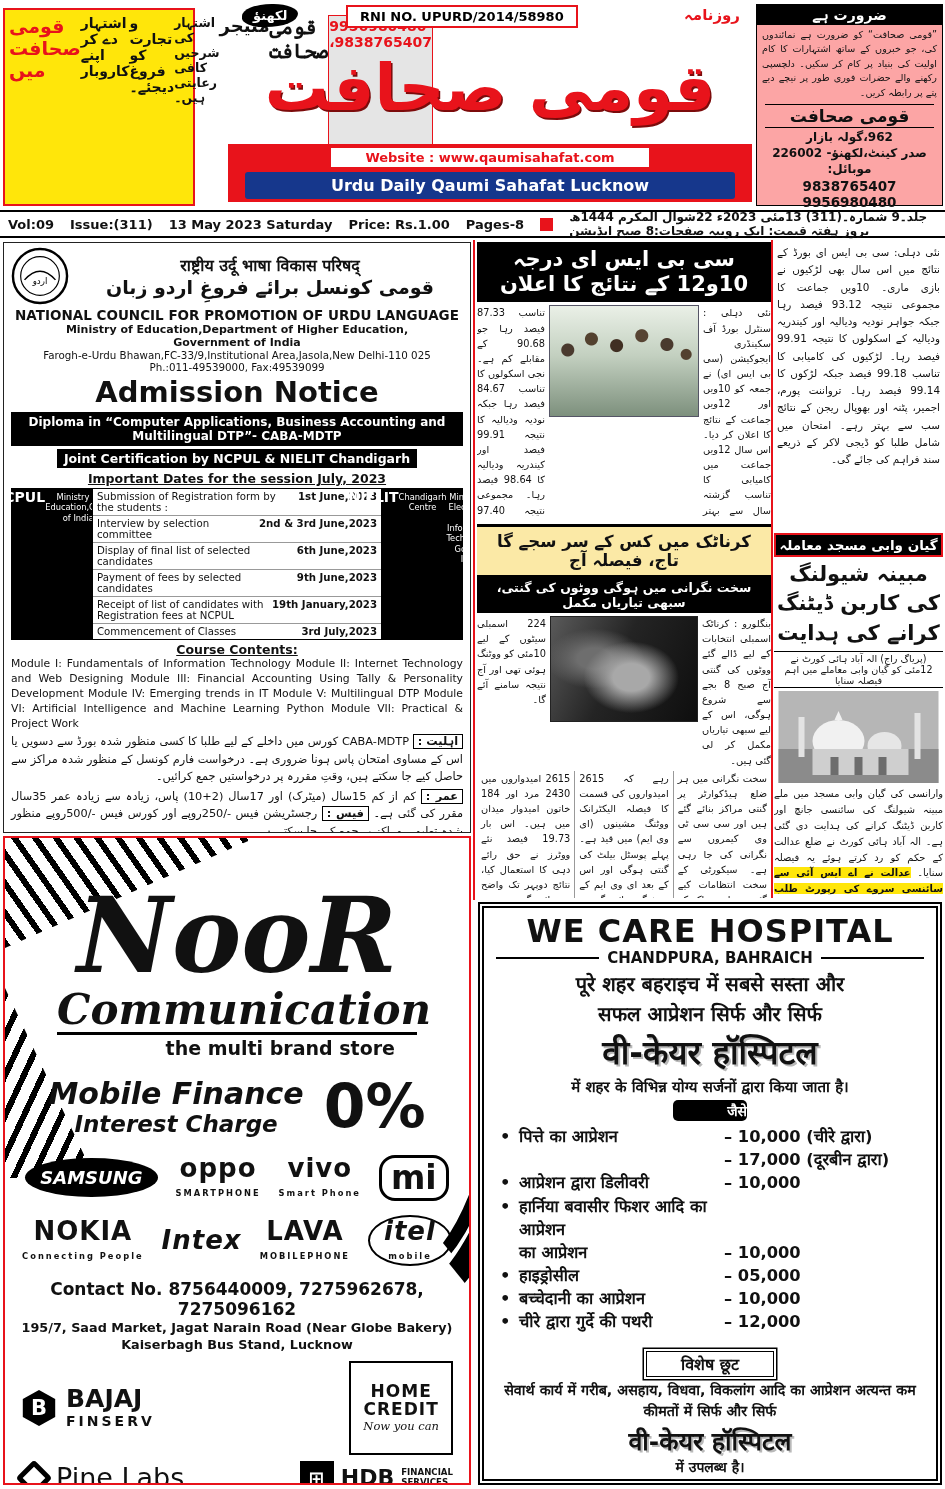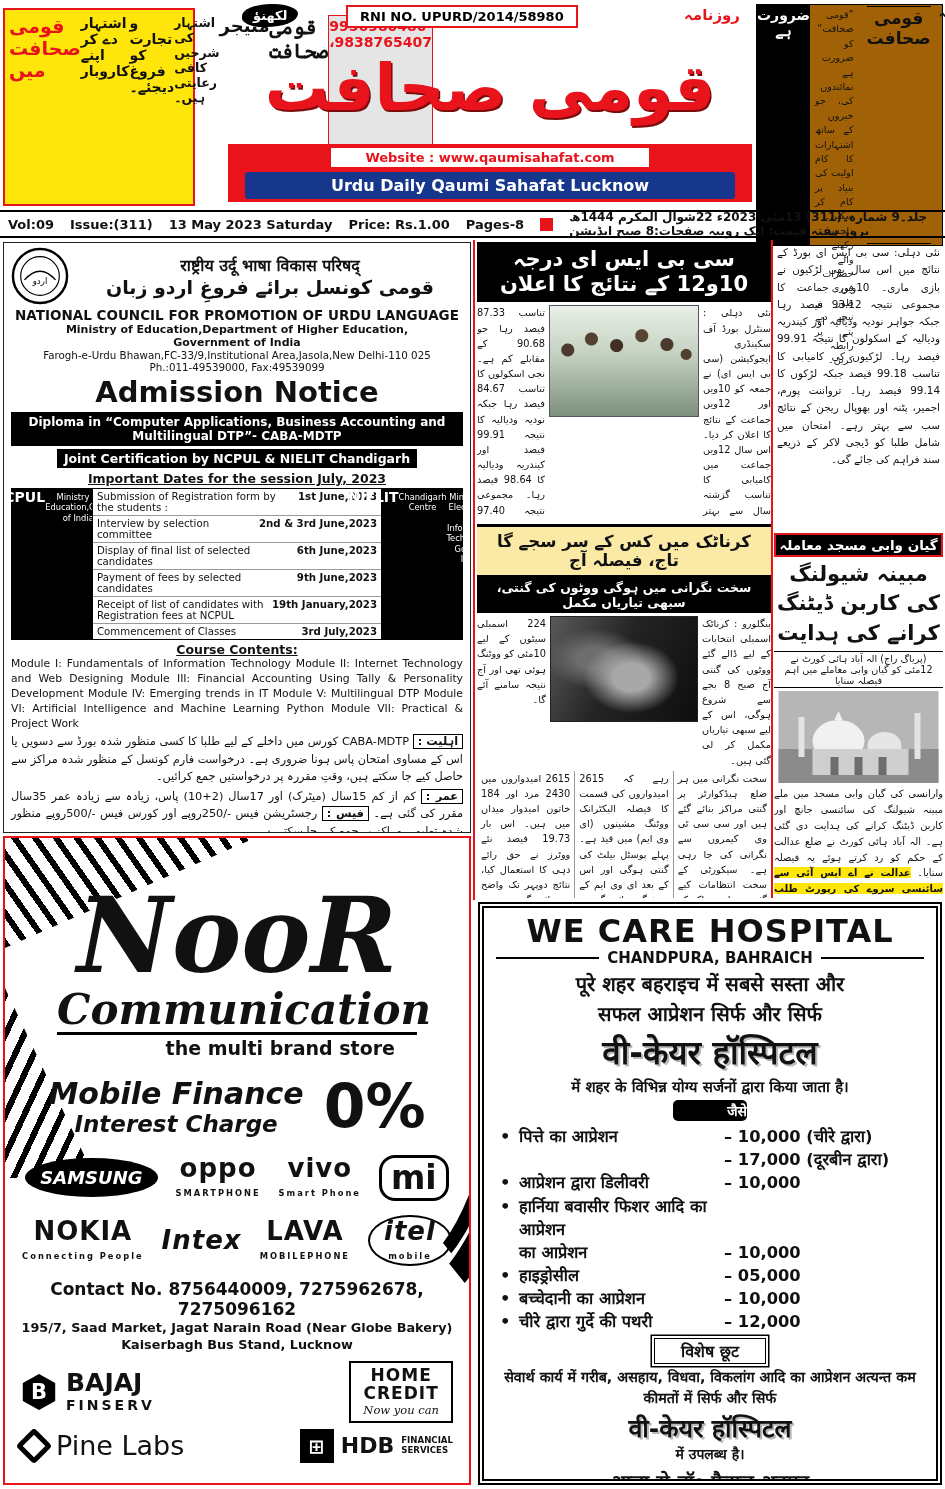--- a/index.html
+++ b/index.html
@@ -26,22 +26,22 @@
   font-size:13px;padding:2px 12px;background:#fff}
 .roznama{position:absolute;right:12px;top:4px;color:#e8131b;font-size:15px;font-weight:bold}
 .mh-title{font-size:64px;font-weight:bold;color:#e8131b;text-align:center;line-height:104px;height:108px;
   text-shadow:1.5px 1.5px 0 #7c0b0b;letter-spacing:2px}
 .mh-band{background:#e8131b;height:58px;padding-top:4px}
 .mh-website{width:318px;margin:0 auto;background:#fff;color:#e8131b;font-weight:bold;font-size:13px;
   text-align:center;padding:1px 0;border:1px solid #fff}
 .mh-blue{width:490px;margin:5px auto 0;background:#16378c;color:#fff;font-weight:bold;font-size:16px;
   text-align:center;padding:4px 0;border-radius:3px}
 
-.right-ad{left:756px;top:4px;width:187px;height:242px;border:1.5px solid #000;background:#a16207;
-  display:flex;flex-direction:row}
+.right-ad{left:756px;top:4px;width:187px;height:202px;border:1.5px solid #000;background:#fca5a5;
+  display:flex;flex-direction:column}
 .ra-bar{background:#000;color:#fff;font-weight:bold;font-size:14px;text-align:center;padding:2px 0}
 .ra-body{font-size:9.6px;padding:3px 5px;text-align:justify;line-height:1.5}
 .ra-brand{font-size:17px;font-weight:bold;text-align:center;border-top:1.5px solid #000;border-bottom:1.5px solid #000;
   margin:1px 8px;padding:1px 0}
 .ra-addr{font-size:12px;font-weight:bold;text-align:center;line-height:1.35}
 .ra-phone{font-size:13.5px;font-weight:bold;text-align:center}
 
 .dateline{left:0;top:210px;width:945px;height:28px;border-top:2px solid #000;border-bottom:2px solid #000;
   display:flex;align-items:center;padding:0 8px;font-size:13px;font-weight:bold;gap:16px}
 .dl-sq{width:13px;height:13px;background:#e8131b;flex:0 0 auto}
@@ -149,21 +149,21 @@
 .logo-itel{border:2.5px solid #000;border-radius:50%;padding:1px 14px;text-align:center}
 .no-contact{position:relative;font-size:17px;font-weight:bold;text-align:center;margin-top:13px}
 .no-addr{position:relative;font-size:12.8px;font-weight:bold;text-align:center;line-height:1.35}
 .no-partners{position:relative;display:grid;grid-template-columns:1.1fr 0.9fr;gap:6px 10px;
   padding:8px 16px 0;align-items:center}
 .bajaj-cell{display:flex;align-items:center;gap:9px}
 .bajaj-hex{width:36px;height:36px;background:#000;color:#fff;display:flex;align-items:center;justify-content:center;
   font-weight:bold;font-size:21px;clip-path:polygon(50% 0,95% 25%,95% 75%,50% 100%,5% 75%,5% 25%)}
 .bajaj-name{font-size:25px;font-weight:bold;line-height:1}
 .bajaj-sub{font-size:14px;font-weight:bold;letter-spacing:3px;line-height:1.1}
-.home-box{border:2.5px solid #000;text-align:center;padding:4px 12px;justify-self:end}
+.home-box{border:2.5px solid #000;text-align:center;padding:20px 12px;justify-self:end}
 .home-line{font-size:17px;font-weight:bold;line-height:1.05;letter-spacing:1px}
 .home-sub{font-family:"DejaVu Serif",serif;font-style:italic;font-size:11.5px}
 .pine-cell{display:flex;align-items:center;gap:9px}
 .pine-mark{width:26px;height:26px;border:5px solid #000;transform:rotate(45deg);border-radius:4px}
 .pine-name{font-size:27px;font-weight:500}
 .hdb-cell{display:flex;align-items:center;gap:7px;justify-self:end}
 .hdb-mark{width:34px;height:34px;background:#000;color:#fff;font-size:19px;font-weight:bold;
   display:flex;align-items:center;justify-content:center}
 .hdb-name{font-size:22px;font-weight:bold}
 .hdb-sub{font-size:8.6px;font-weight:bold;line-height:1.15}
@@ -176,21 +176,21 @@
 .hp-l1{font-size:20px;font-weight:bold;text-align:center;margin-top:4px;line-height:1.3}
 .hp-brand{font-size:33px;font-weight:bold;text-align:center;margin:2px 0;text-shadow:2px 2px 0 #b9b9b9}
 .hp-l3{font-size:15px;font-weight:bold;text-align:center}
 .hp-jaise{width:74px;margin:4px auto;background:#000;color:#fff;font-size:14px;font-weight:bold;
   text-align:right;border-radius:5px;padding:1px 0}
 .hp-rows{padding:0 4px}
 .hp-row{display:flex;font-size:16.3px;font-weight:bold;line-height:1.42;gap:6px}
 .hp-bullet{width:13px}
 .hp-label{flex:1}
 .hp-price{width:196px}
-.hp-badge{width:112px;margin:5px auto 3px;border:1.5px solid #000;box-shadow:0 0 0 2px #fff,0 0 0 3.5px #000;
+.hp-badge{width:128px;margin:18px auto 3px;border:1.5px solid #000;box-shadow:0 0 0 2px #fff,0 0 0 3.5px #000;
   font-size:16px;font-weight:bold;text-align:center;padding:1px 0}
 .hp-disc{font-size:14.3px;font-weight:bold;text-align:center;line-height:1.42;margin-top:3px}
 .hp-brand2{font-size:25px;font-weight:bold;text-align:center;margin-top:2px;text-shadow:2px 2px 0 #b9b9b9}
 .hp-avail{font-size:14px;font-weight:bold;text-align:center}
 .hp-order{font-size:20px;font-weight:bold;text-align:center;margin-top:5px}
 </style>
 </head>
 <body>
 
 <div id="page">

